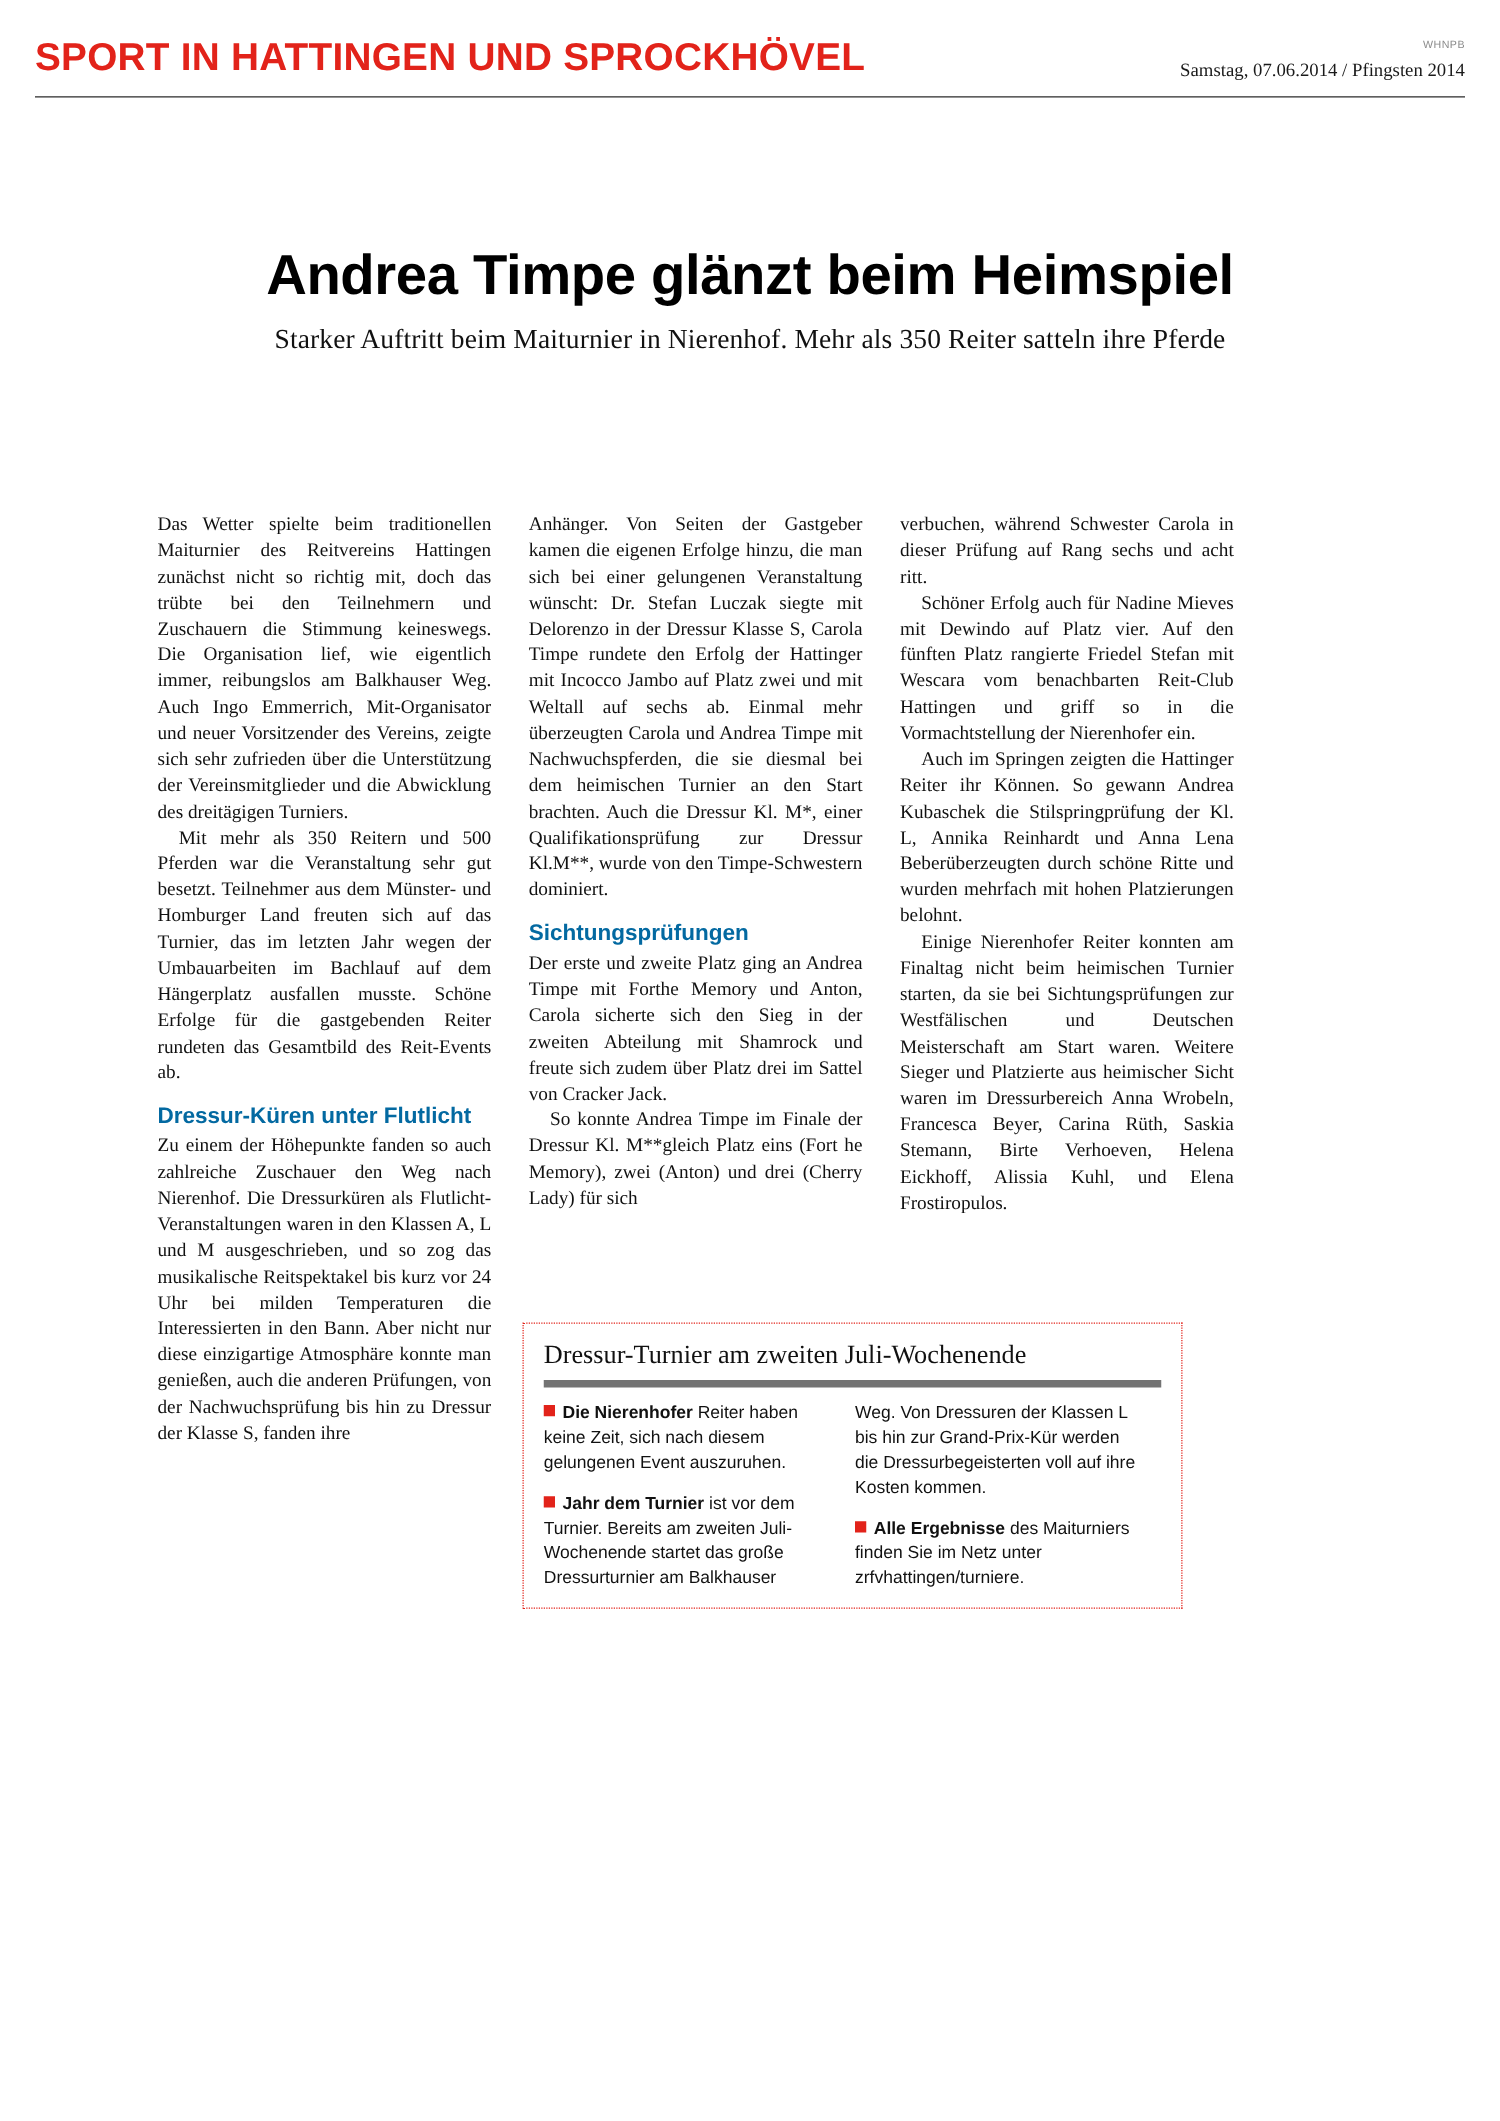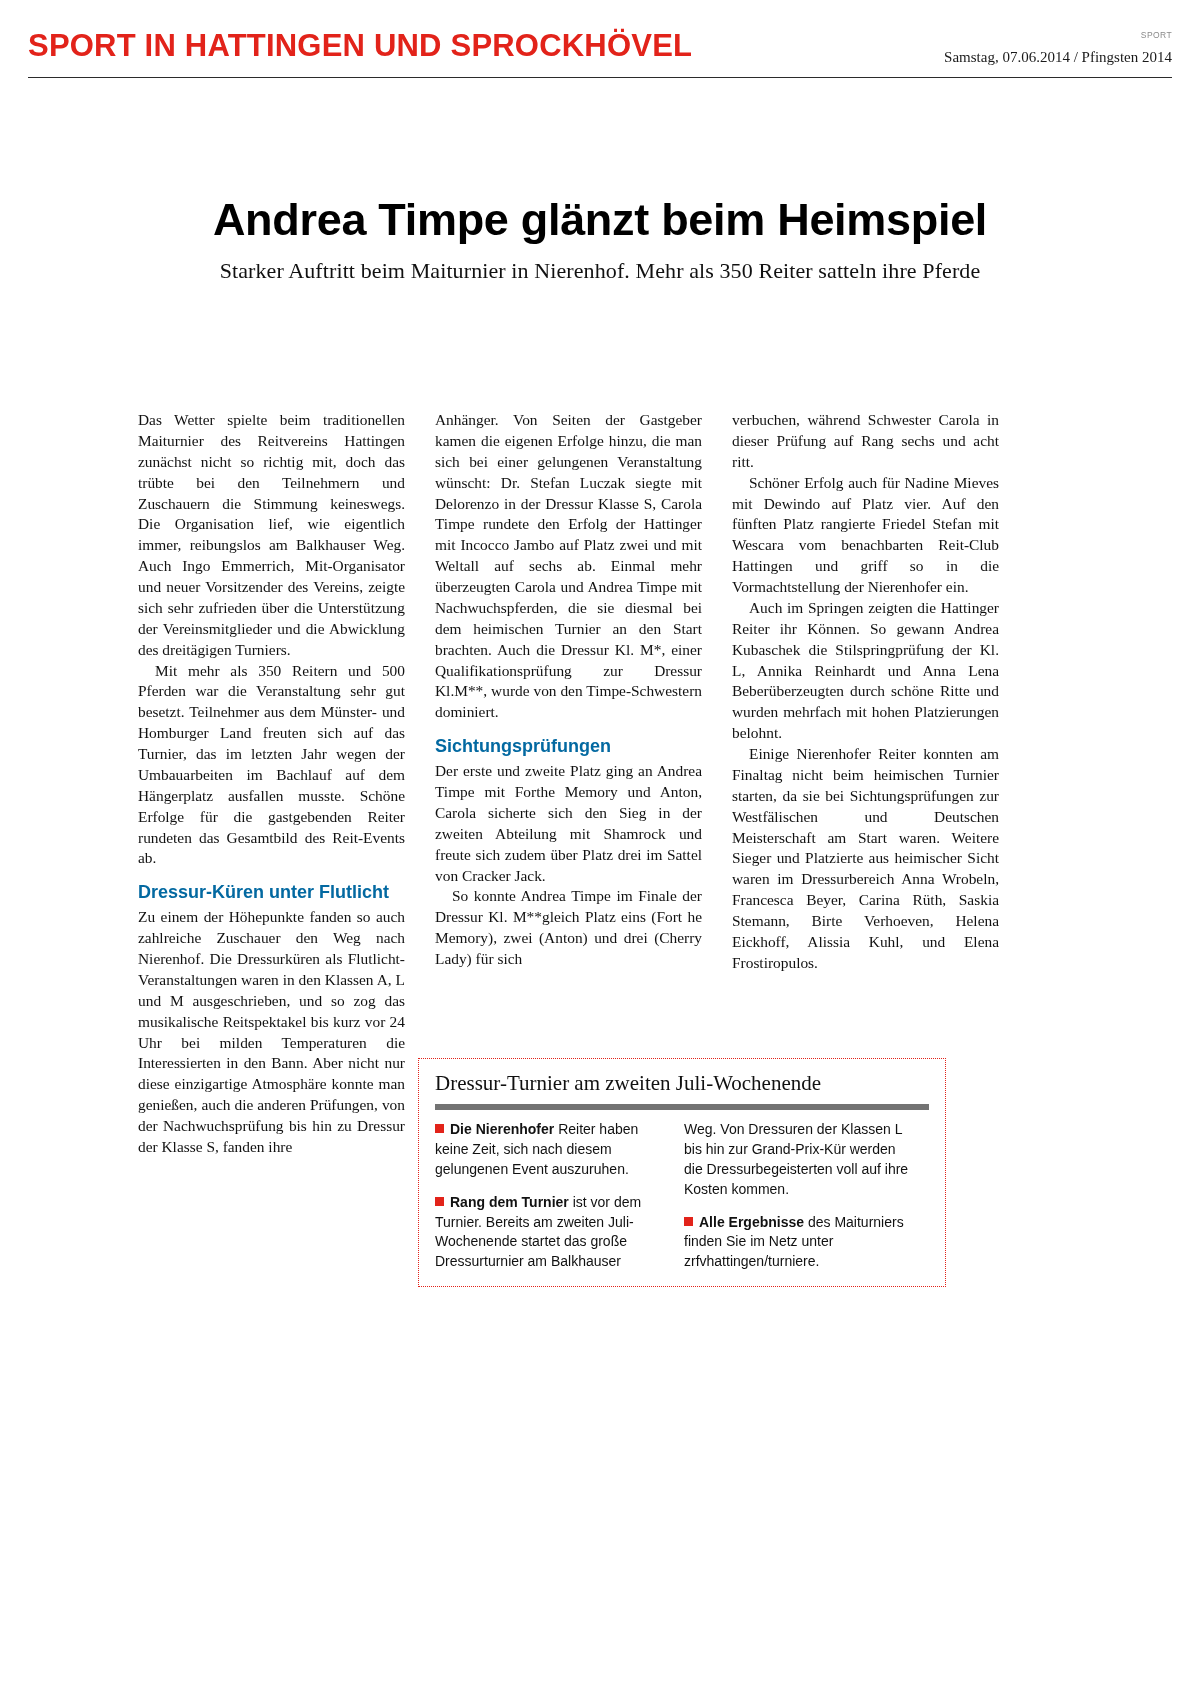--- a/index.html
+++ b/index.html
@@ -80,21 +80,21 @@
     font-family: "Liberation Serif", serif;
     font-size: 22px;
     color: #111;
     margin-top: 14px;
     letter-spacing: 0.1px;
   }
 
   
   .columns {
     position: absolute;
-    left: 138px;
+    left: 126px;
     top: 410px;
     width: 940px;
     display: flex;
     gap: 30px;
   }
   .col {
     width: 267px;
   }
   .col p {
     margin: 0;
@@ -162,21 +162,21 @@
     font-weight: bold;
   }
 </style>
 </head>
 <body>
 
 <div class="masthead">
   <div class="masthead-row">
     <div class="masthead-title">SPORT IN HATTINGEN UND SPROCKHÖVEL</div>
     <div class="masthead-right">
-      <div class="masthead-code">SPORT</div>
+      <div class="masthead-code">WHNPB</div>
       <div class="masthead-date">Samstag, 07.06.2014 / Pfingsten 2014</div>
     </div>
   </div>
   <div class="masthead-rule"></div>
 </div>
 
 <div class="headline-block">
   <div class="headline">Andrea Timpe glänzt beim Heimspiel</div>
   <div class="subhead">Starker Auftritt beim Maiturnier in Nierenhof. Mehr als 350 Reiter satteln ihre Pferde</div>
 </div>
@@ -208,21 +208,21 @@
 
 <div class="infobox">
   <div class="infobox-title">Dressur-Turnier am zweiten Juli-Wochenende</div>
   <div class="infobox-cols">
 
     <div class="infobox-col">
       <div class="infobox-item">
         <span class="bullet-sq"></span><span class="lead-in">Die Nierenhofer</span><span> Reiter haben keine Zeit, sich nach diesem gelungenen Event auszuruhen.</span>
       </div>
       <div class="infobox-item">
-        <span class="bullet-sq"></span><span class="lead-in">Rang dem Turnier</span><span> ist vor dem Turnier. Bereits am zweiten Juli-Wochenende startet das große Dressurturnier am Balkhauser</span>
+        <span class="bullet-sq"></span><span class="lead-in">Jahr dem Turnier</span><span> ist vor dem Turnier. Bereits am zweiten Juli-Wochenende startet das große Dressurturnier am Balkhauser</span>
       </div>
     </div>
 
     <div class="infobox-col">
       <div class="infobox-item">
         <span>Weg. Von Dressuren der Klassen L bis hin zur Grand-Prix-Kür werden die Dressurbegeisterten voll auf ihre Kosten kommen.</span>
       </div>
       <div class="infobox-item">
         <span class="bullet-sq"></span><span class="lead-in">Alle Ergebnisse</span><span> des Maiturniers finden Sie im Netz unter zrfvhattingen/turniere.</span>
       </div>

